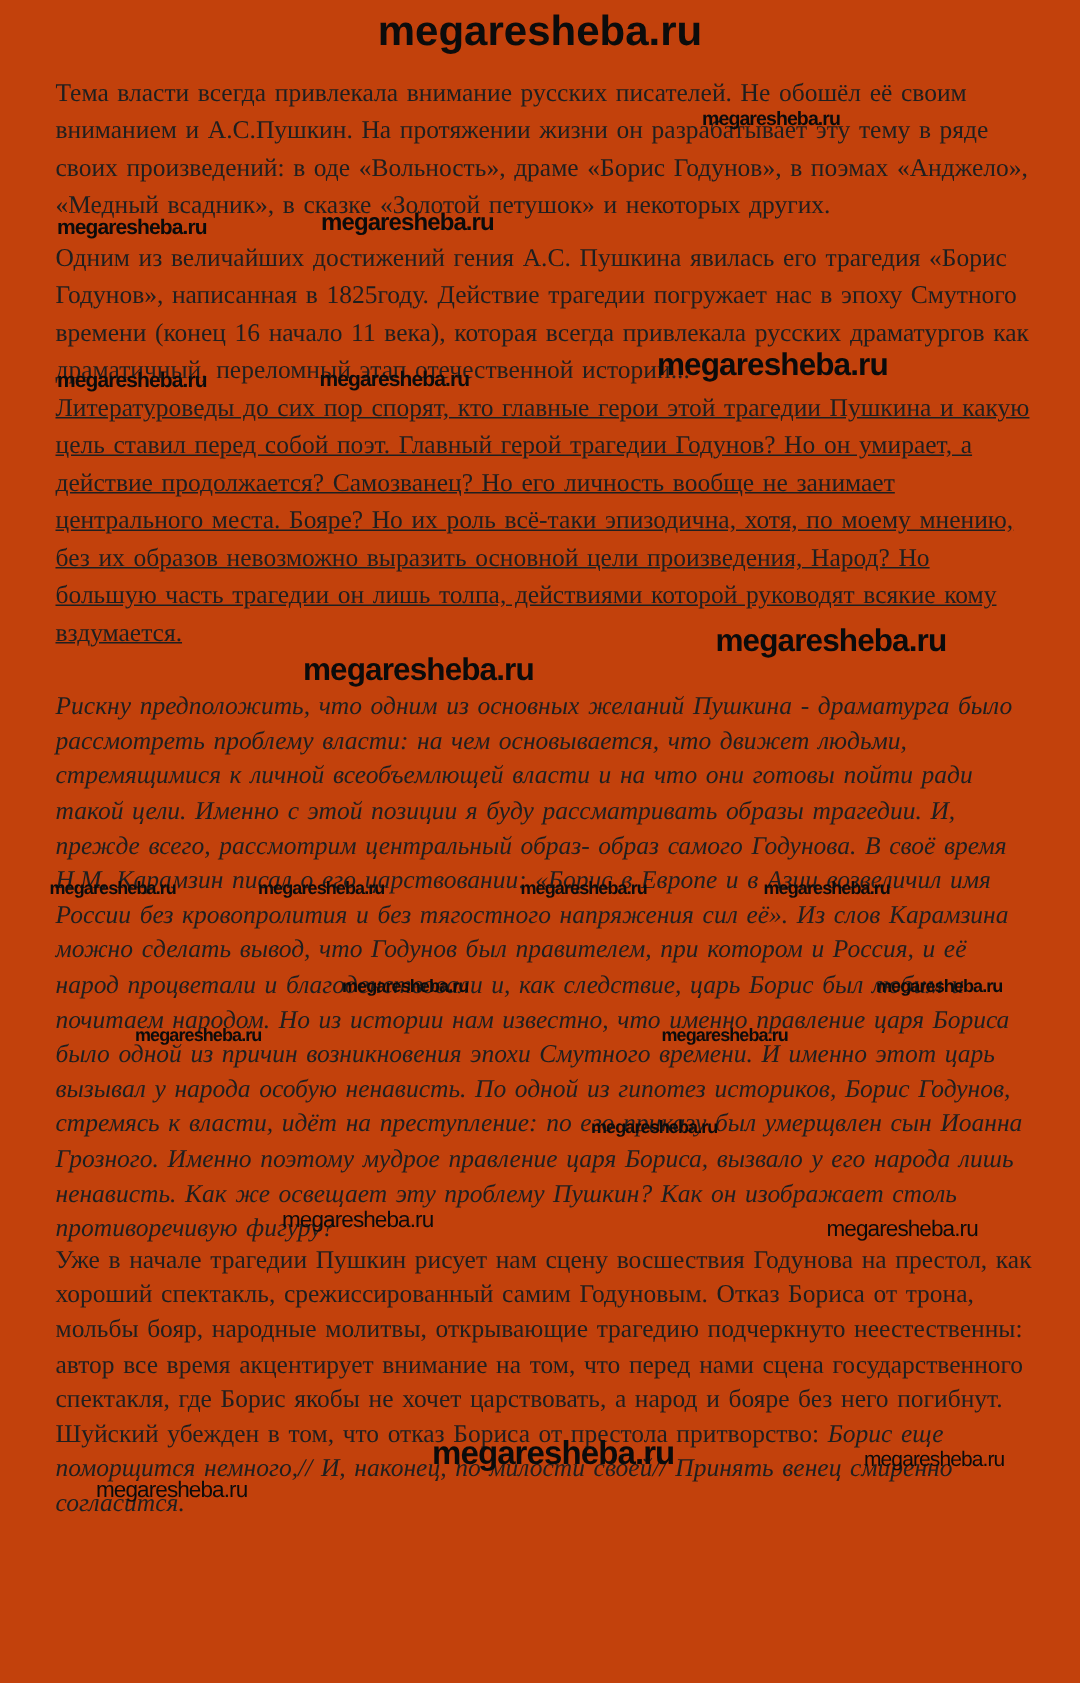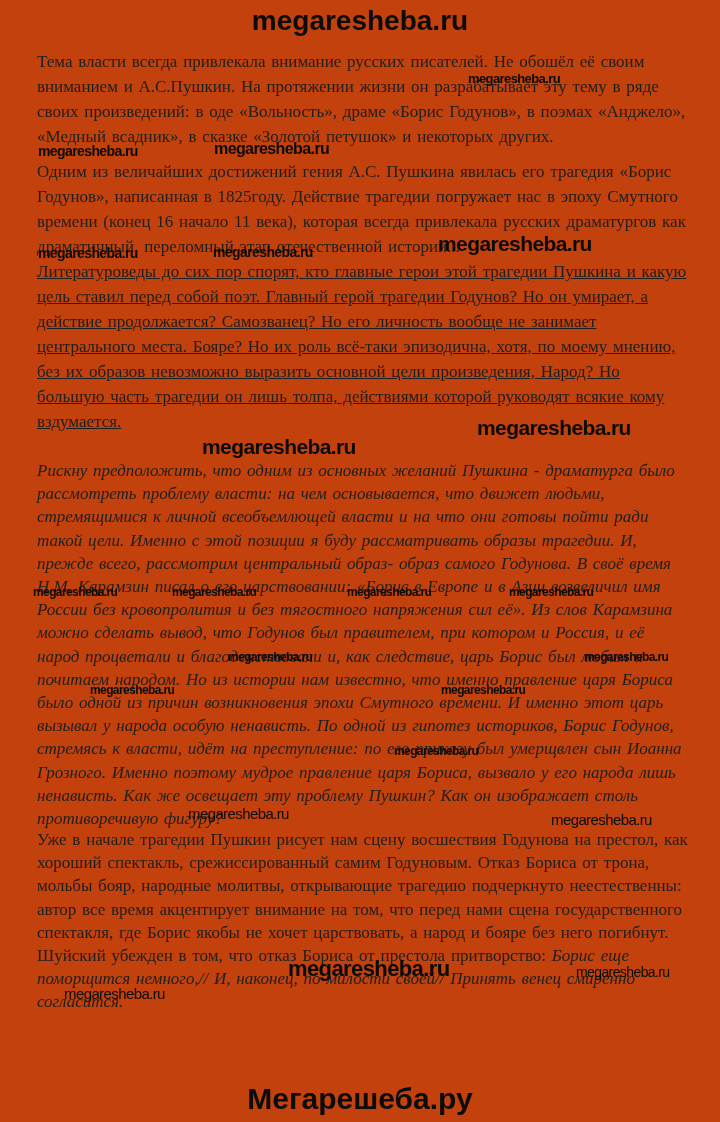--- a/index.html
+++ b/index.html
@@ -84,15 +84,14 @@
       <span class="wm" style="left: 90px; top: 684px; font-size: 12px; font-weight: bold;">megaresheba.ru</span>
       <span class="wm" style="left: 441px; top: 684px; font-size: 12px; font-weight: bold;">megaresheba.ru</span>
       <span class="wm" style="left: 394px; top: 745px; font-size: 12px; font-weight: bold;">megaresheba.ru</span>
       <span class="wm" style="left: 188px; top: 806px; font-size: 15px; font-weight: normal;">megaresheba.ru</span>
       <span class="wm" style="left: 551px; top: 812px; font-size: 15px; font-weight: normal;">megaresheba.ru</span>
       <span class="wm" style="left: 288px; top: 958px; font-size: 22px; font-weight: bold;">megaresheba.ru</span>
       <span class="wm" style="left: 576px; top: 965px; font-size: 14px; font-weight: normal;">megaresheba.ru</span>
       <span class="wm" style="left: 64px; top: 986px; font-size: 15px; font-weight: normal;">megaresheba.ru</span>
     </div>
 
-  <div class="footer-title">Мегарешеба.ру</div>
 
 </div>
 
 </body></html>

